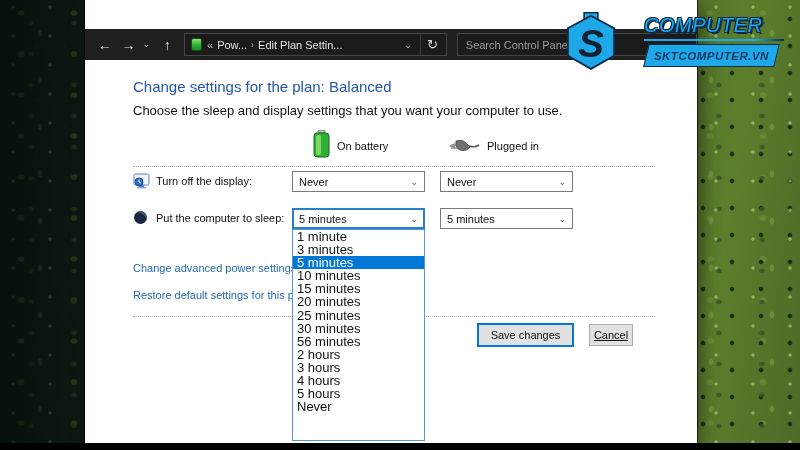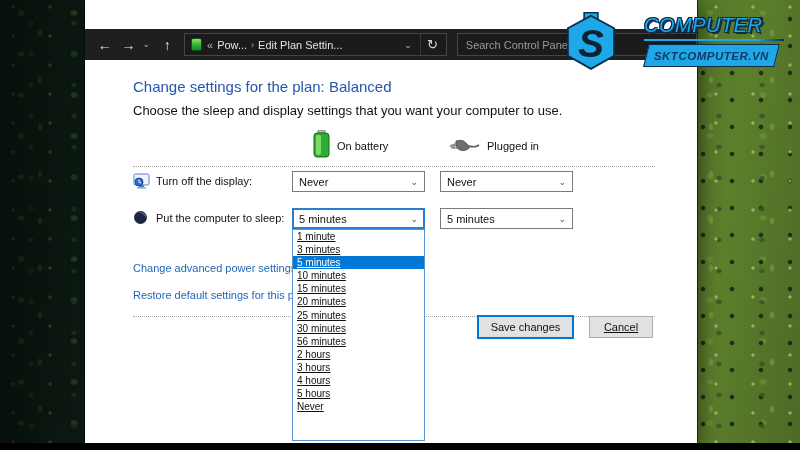--- a/index.html
+++ b/index.html
@@ -74,29 +74,29 @@
   .row-label{position:absolute;left:71px;top:4px;font-size:11px;color:#111;white-space:nowrap;}
   .combo{position:absolute;top:0;width:133px;height:21px;background:#fff;border:1px solid #7a7a7a;
     display:flex;align-items:center;padding:0 6px;font-size:11px;color:#111;}
   .combo .chev{margin-left:auto;font-size:9px;color:#555;}
   .combo.c1{left:207px;} .combo.c2{left:355px;}
   .combo.focused{border:2px solid #2a7ece;padding:0 5px;}
 
   .link{position:absolute;left:48px;font-size:11px;color:#1f66b8;white-space:nowrap;cursor:pointer;z-index:1;}
   .link1{top:202px;} .link2{top:229px;}
 
-  .btn{position:absolute;top:256px;height:22px;background:#e1e1e1;border:1px solid #adadad;
+  .btn{position:absolute;top:264px;height:22px;background:#e1e1e1;border:1px solid #adadad;
     font-size:11px;color:#111;display:flex;align-items:center;justify-content:center;}
   .btn-save{left:393px;width:95px;border:1px solid #0078d7;box-shadow:0 0 0 1px #0078d7;}
-  .btn-cancel{left:504px;width:64px;text-decoration:underline;}
+  .btn-cancel{left:504px;width:44px;text-decoration:underline;}
 
   .dropdown-list{position:absolute;left:207px;top:169px;width:133px;height:212px;background:#fff;
     border:1px solid #5a96d0;z-index:20;}
   .dropdown-list ul{list-style:none;margin:0;padding:0;}
-  .dropdown-list li{height:13.1px;line-height:13.1px;font-size:10px;color:#111;padding-left:4px;white-space:nowrap;overflow:hidden;text-decoration:underline;}
+  .dropdown-list li{height:13.1px;line-height:13.1px;font-size:13px;color:#111;padding-left:4px;white-space:nowrap;overflow:hidden;}
   .dropdown-list li.selected{background:#0078d7;color:#fff;}
 
   
   .logo{position:absolute;left:538px;top:6px;width:252px;height:64px;z-index:50;}
   .logo-hex{position:absolute;left:8px;top:6px;}
   .logo-right{position:absolute;left:106px;top:8px;width:146px;}
   .logo-brand{font-size:20px;font-weight:normal;font-style:italic;letter-spacing:.5px;color:#1fa8e8;
     text-shadow:-1px -1px 0 #0c2a4a,1px -1px 0 #0c2a4a,-1px 1px 0 #0c2a4a,1px 1px 0 #0c2a4a,2px 2px 0 #0c2a4a;}
   .logo-line{margin-top:2px;height:2px;width:140px;background:linear-gradient(90deg,#1fa8e8 80%,#0c2a4a 100%);}
   .logo-banner{margin-top:3px;margin-left:2px;display:inline-block;background:#1fa8e8;border:1px solid #0c2a4a;

